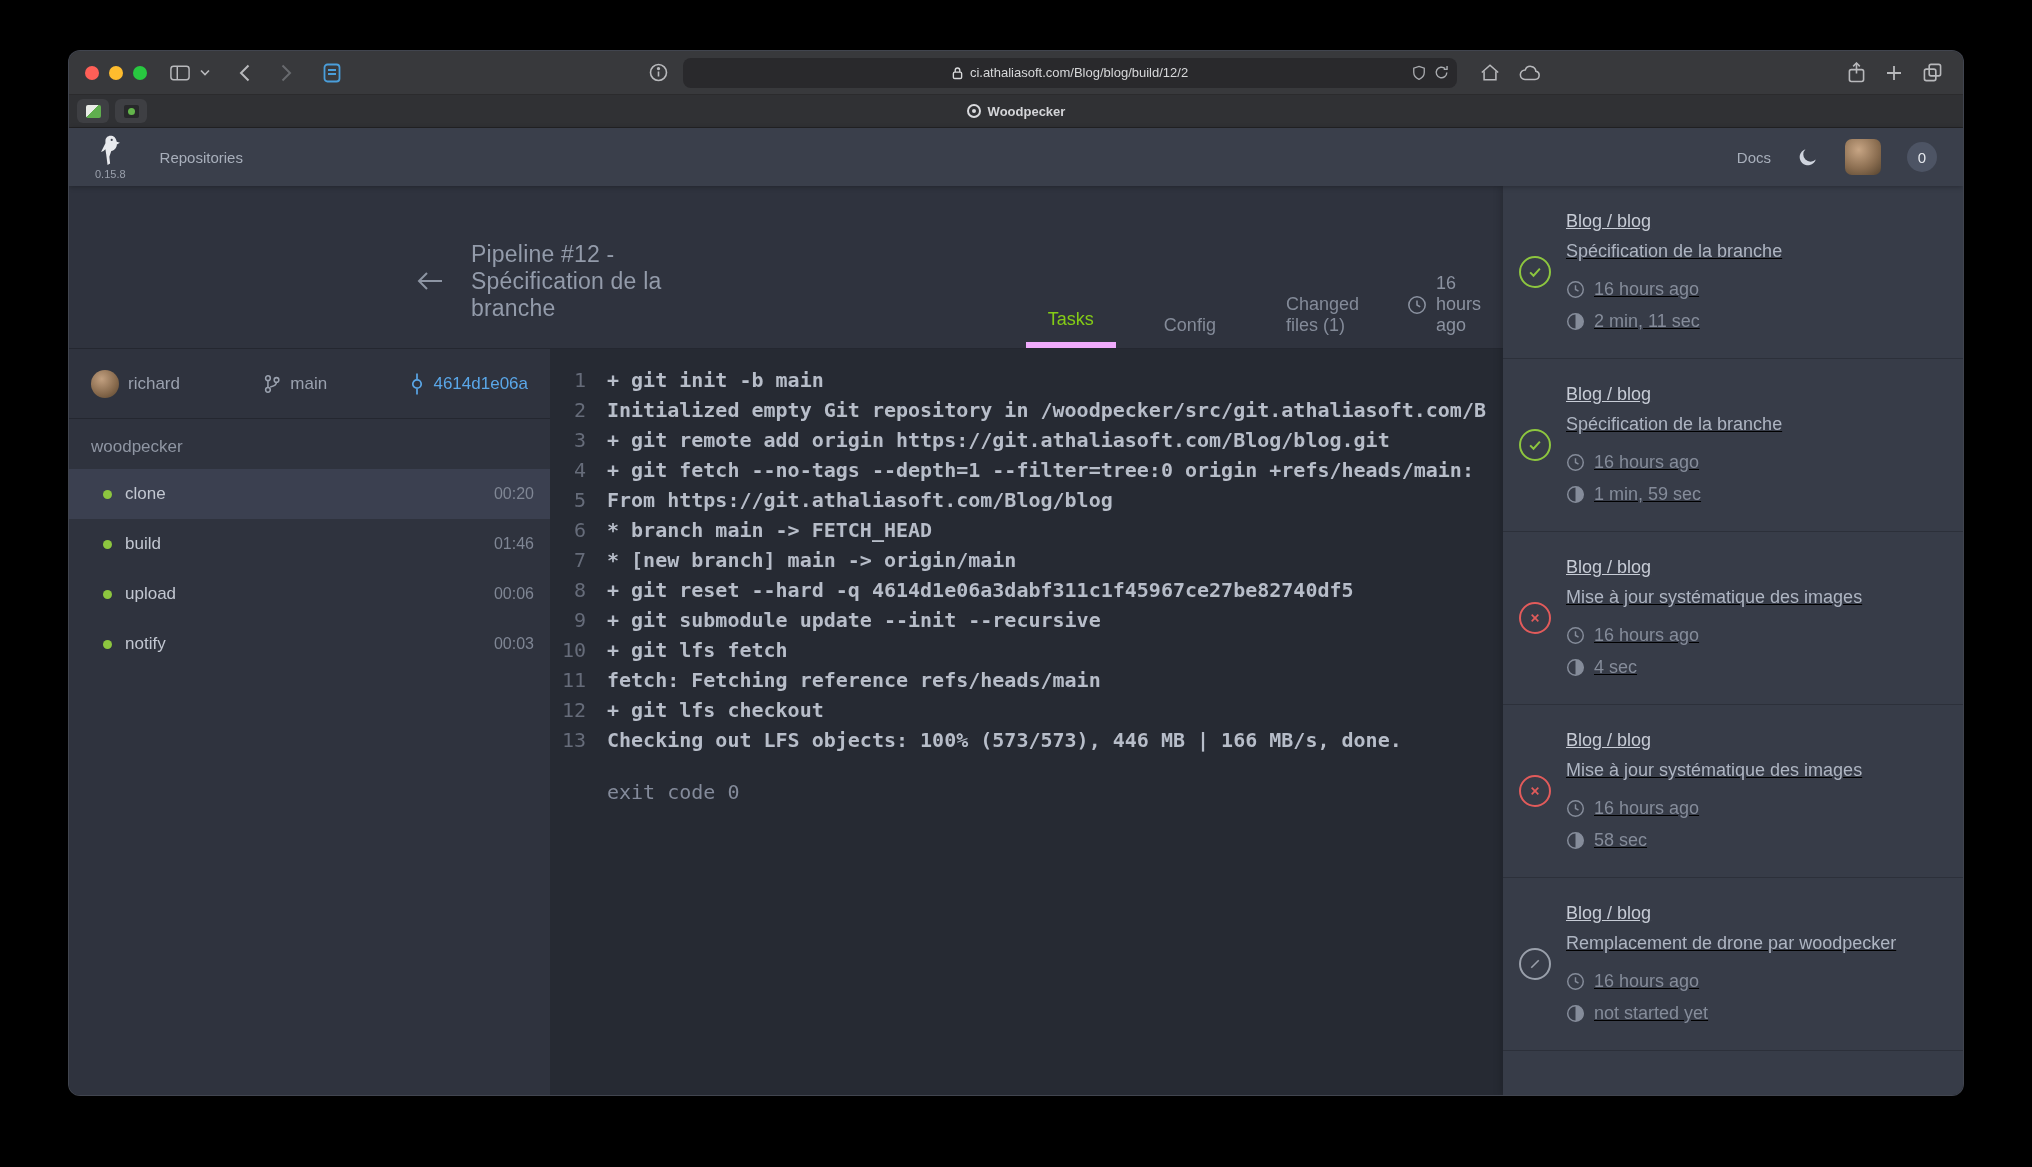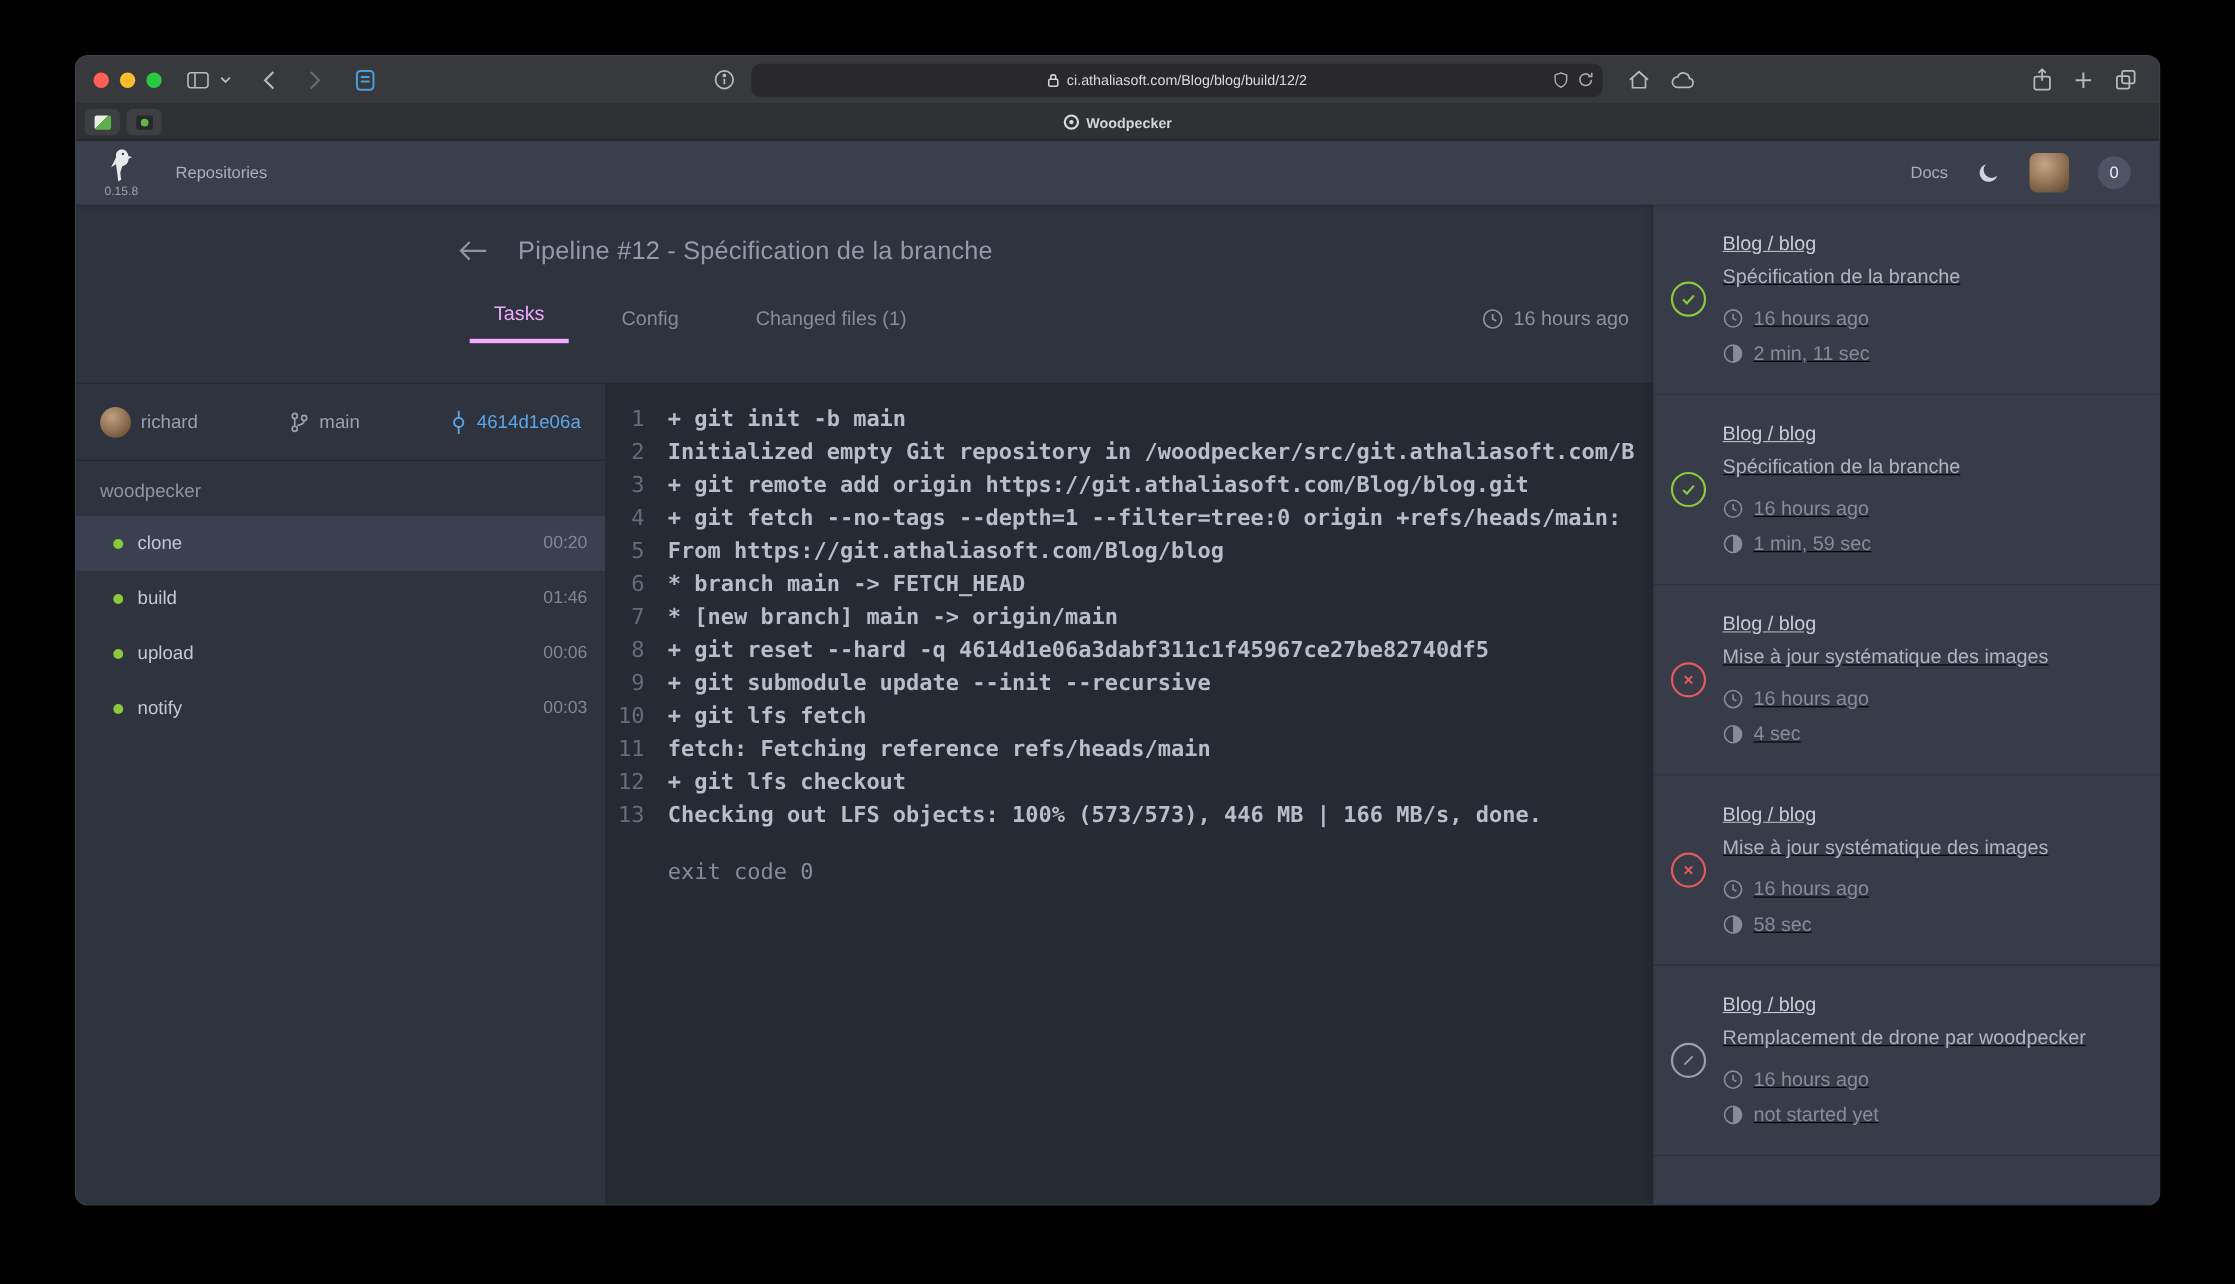--- a/index.html
+++ b/index.html
@@ -54,26 +54,26 @@
   .hdr-right { margin-left:auto; display:flex; align-items:center; gap:26px; }
   .moon { color:#cfd4de; }
   .hdr-avatar { width:36px; height:36px; border-radius:7px;
     background:radial-gradient(circle at 38% 30%, #c7a584, #8a6d50 58%, #55432f); }
   .badge { width:30px; height:30px; border-radius:50%; background:#4d5464; color:#e7eaef;
     font-size:15px; display:flex; align-items:center; justify-content:center; }
 
   .app-body { flex:1 1 auto; display:flex; min-height:0; }
   .main-col { flex:1 1 auto; display:flex; flex-direction:column; min-width:0; }
 
-  .ph { height:162px; flex:0 0 162px; display:flex; flex-direction:column; }
+  .ph { height:162px; flex:0 0 162px; display:flex; flex-direction:row; }
   .ph-top { margin-top:28px; display:flex; align-items:center; padding-left:346px; color:#8d95a3; }
   .ph-title { font-size:23px; color:#939baa; margin-left:26px; letter-spacing:.2px; }
   .ph-tabs { margin-top:34px; display:flex; align-items:flex-end; padding-left:358px; gap:26px; }
   .ph-tab { font-size:18px; color:#848b99; padding:0 22px 12px; }
-  .ph-tab.active { color:#f0abfc; border-bottom:4px solid #f0abfc; }
+  .ph-tab.active { color:#84cc16; border-bottom:6px solid #f0abfc; }
   .ph-time { margin-left:auto; margin-right:22px; display:flex; align-items:center; gap:9px;
     color:#8archive;  color:#8b92a0; font-size:18px; padding-bottom:12px; }
 
   .content-row { flex:1 1 auto; display:flex; min-height:0; border-top:1px solid rgba(0,0,0,.22); }
   .task-panel { width:481px; flex:0 0 481px; background:#2f333e; display:flex; flex-direction:column; }
   .meta-row { height:70px; flex:0 0 70px; display:flex; align-items:center; padding:0 22px;
     justify-content:space-between; border-bottom:1px solid rgba(0,0,0,.22); }
   .meta-chip { display:flex; align-items:center; gap:9px; color:#9aa1ae; font-size:17px; }
   .meta-avatar { width:28px; height:28px; border-radius:50%;
     background:radial-gradient(circle at 38% 32%, #c2a080, #85684b 60%, #54422e); }

